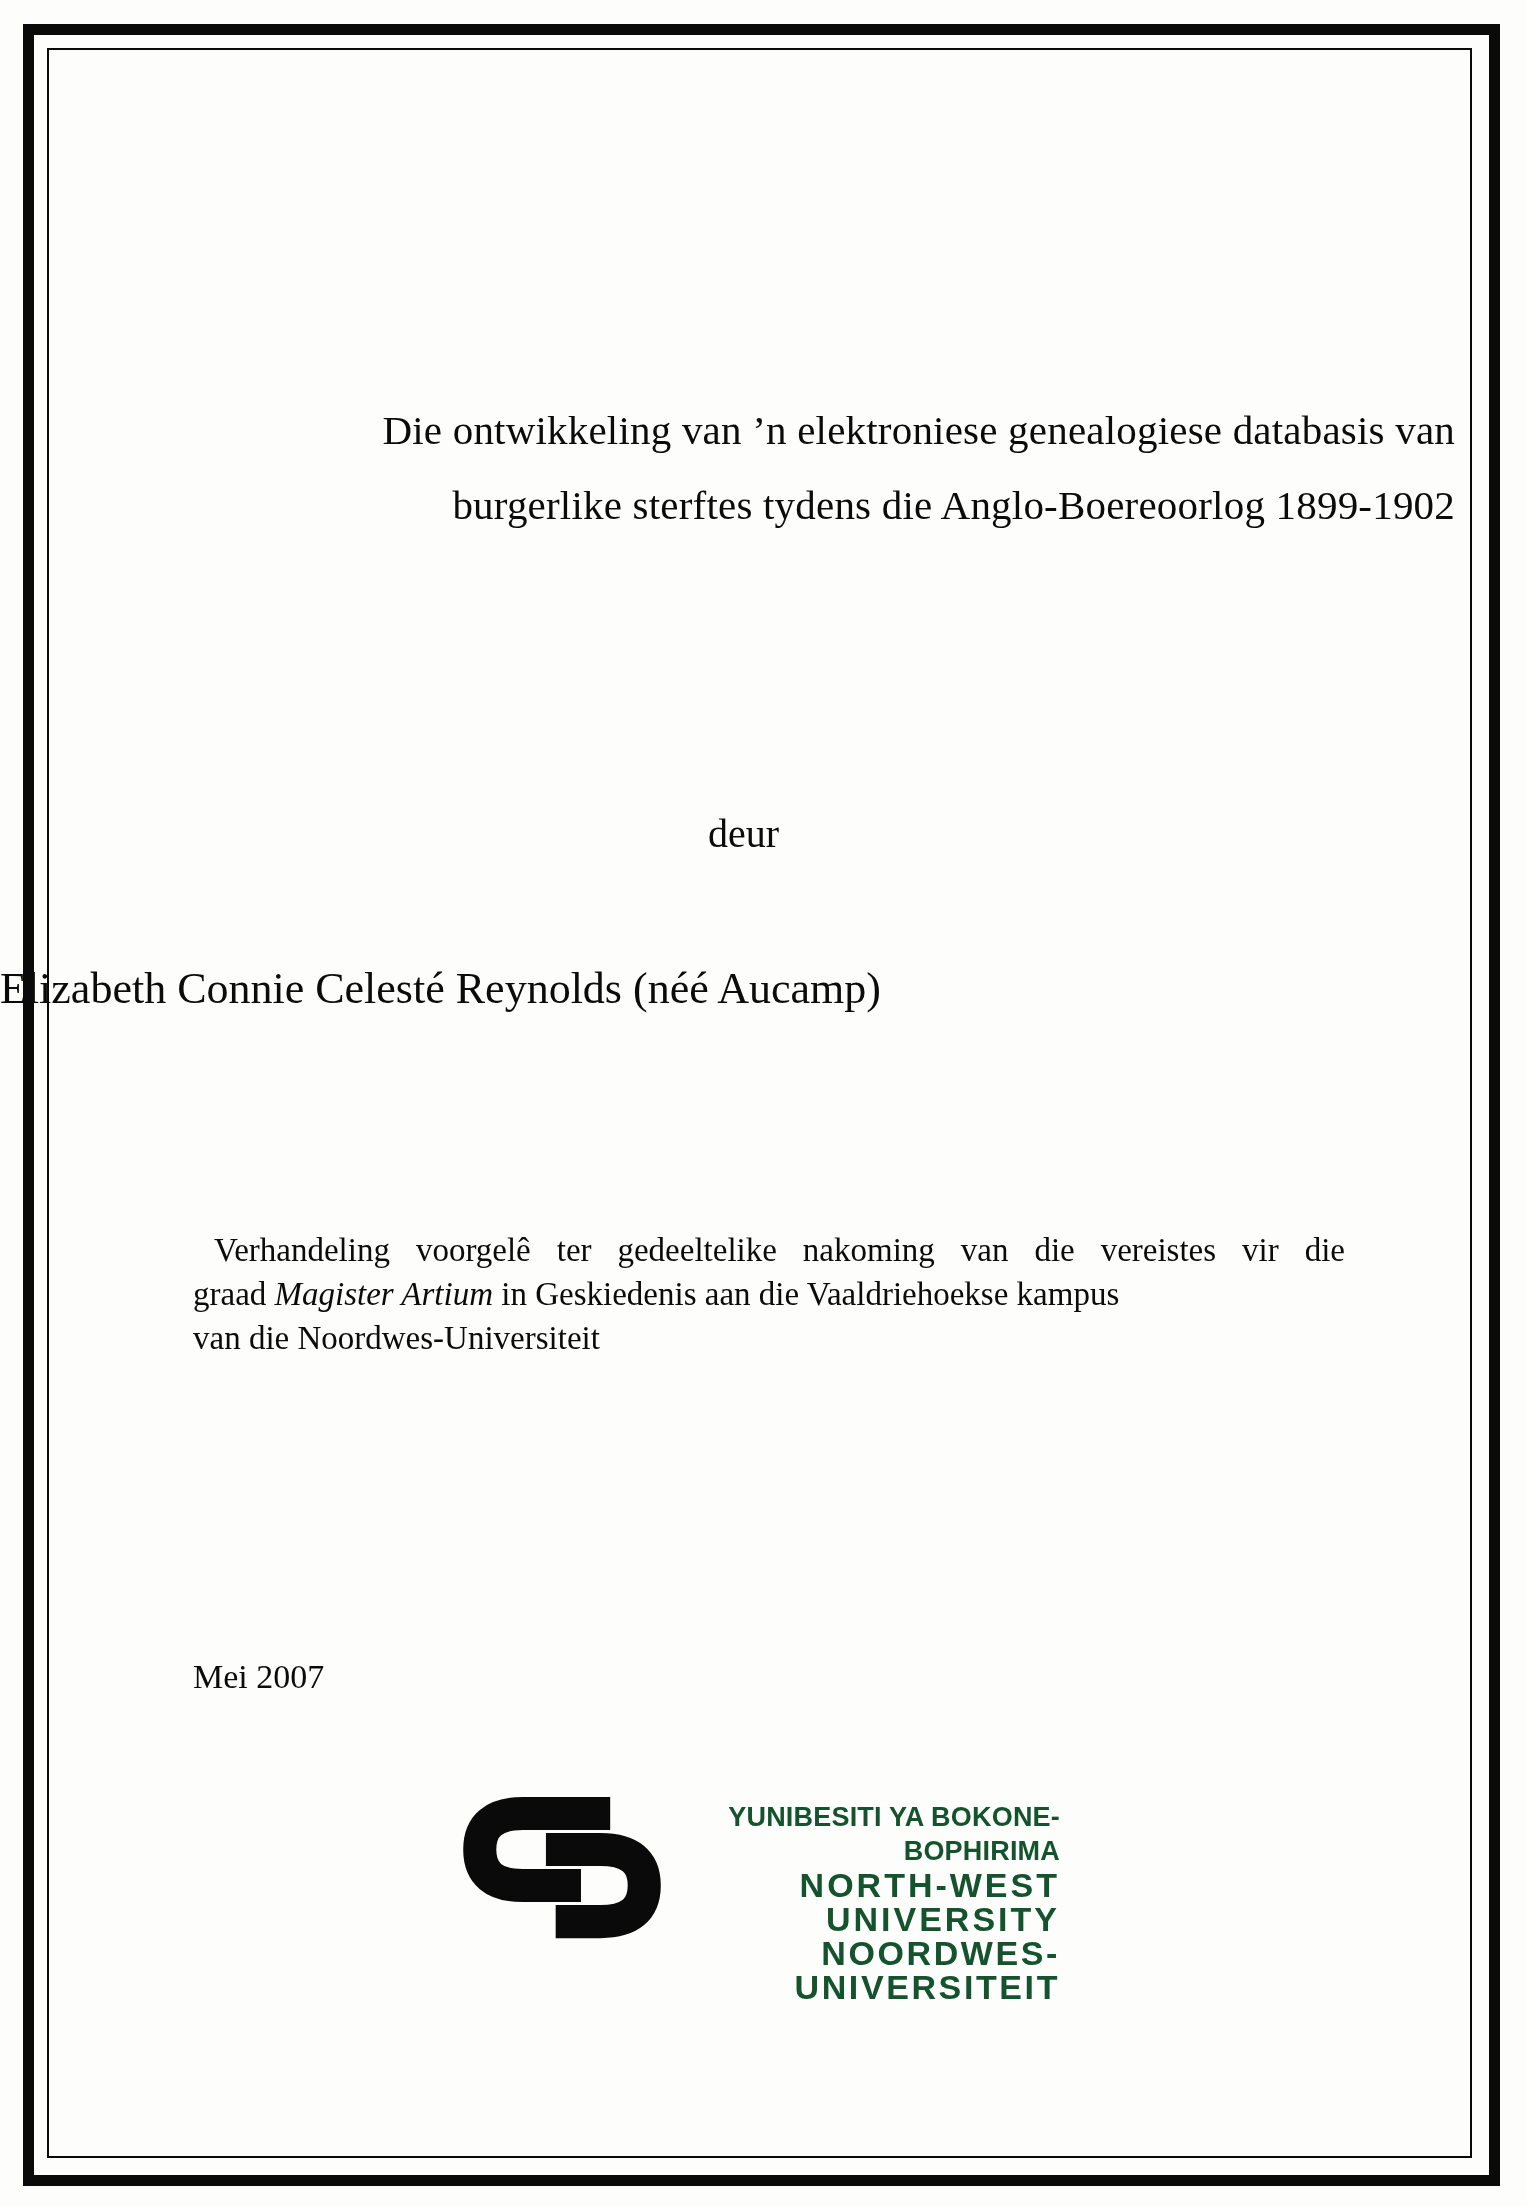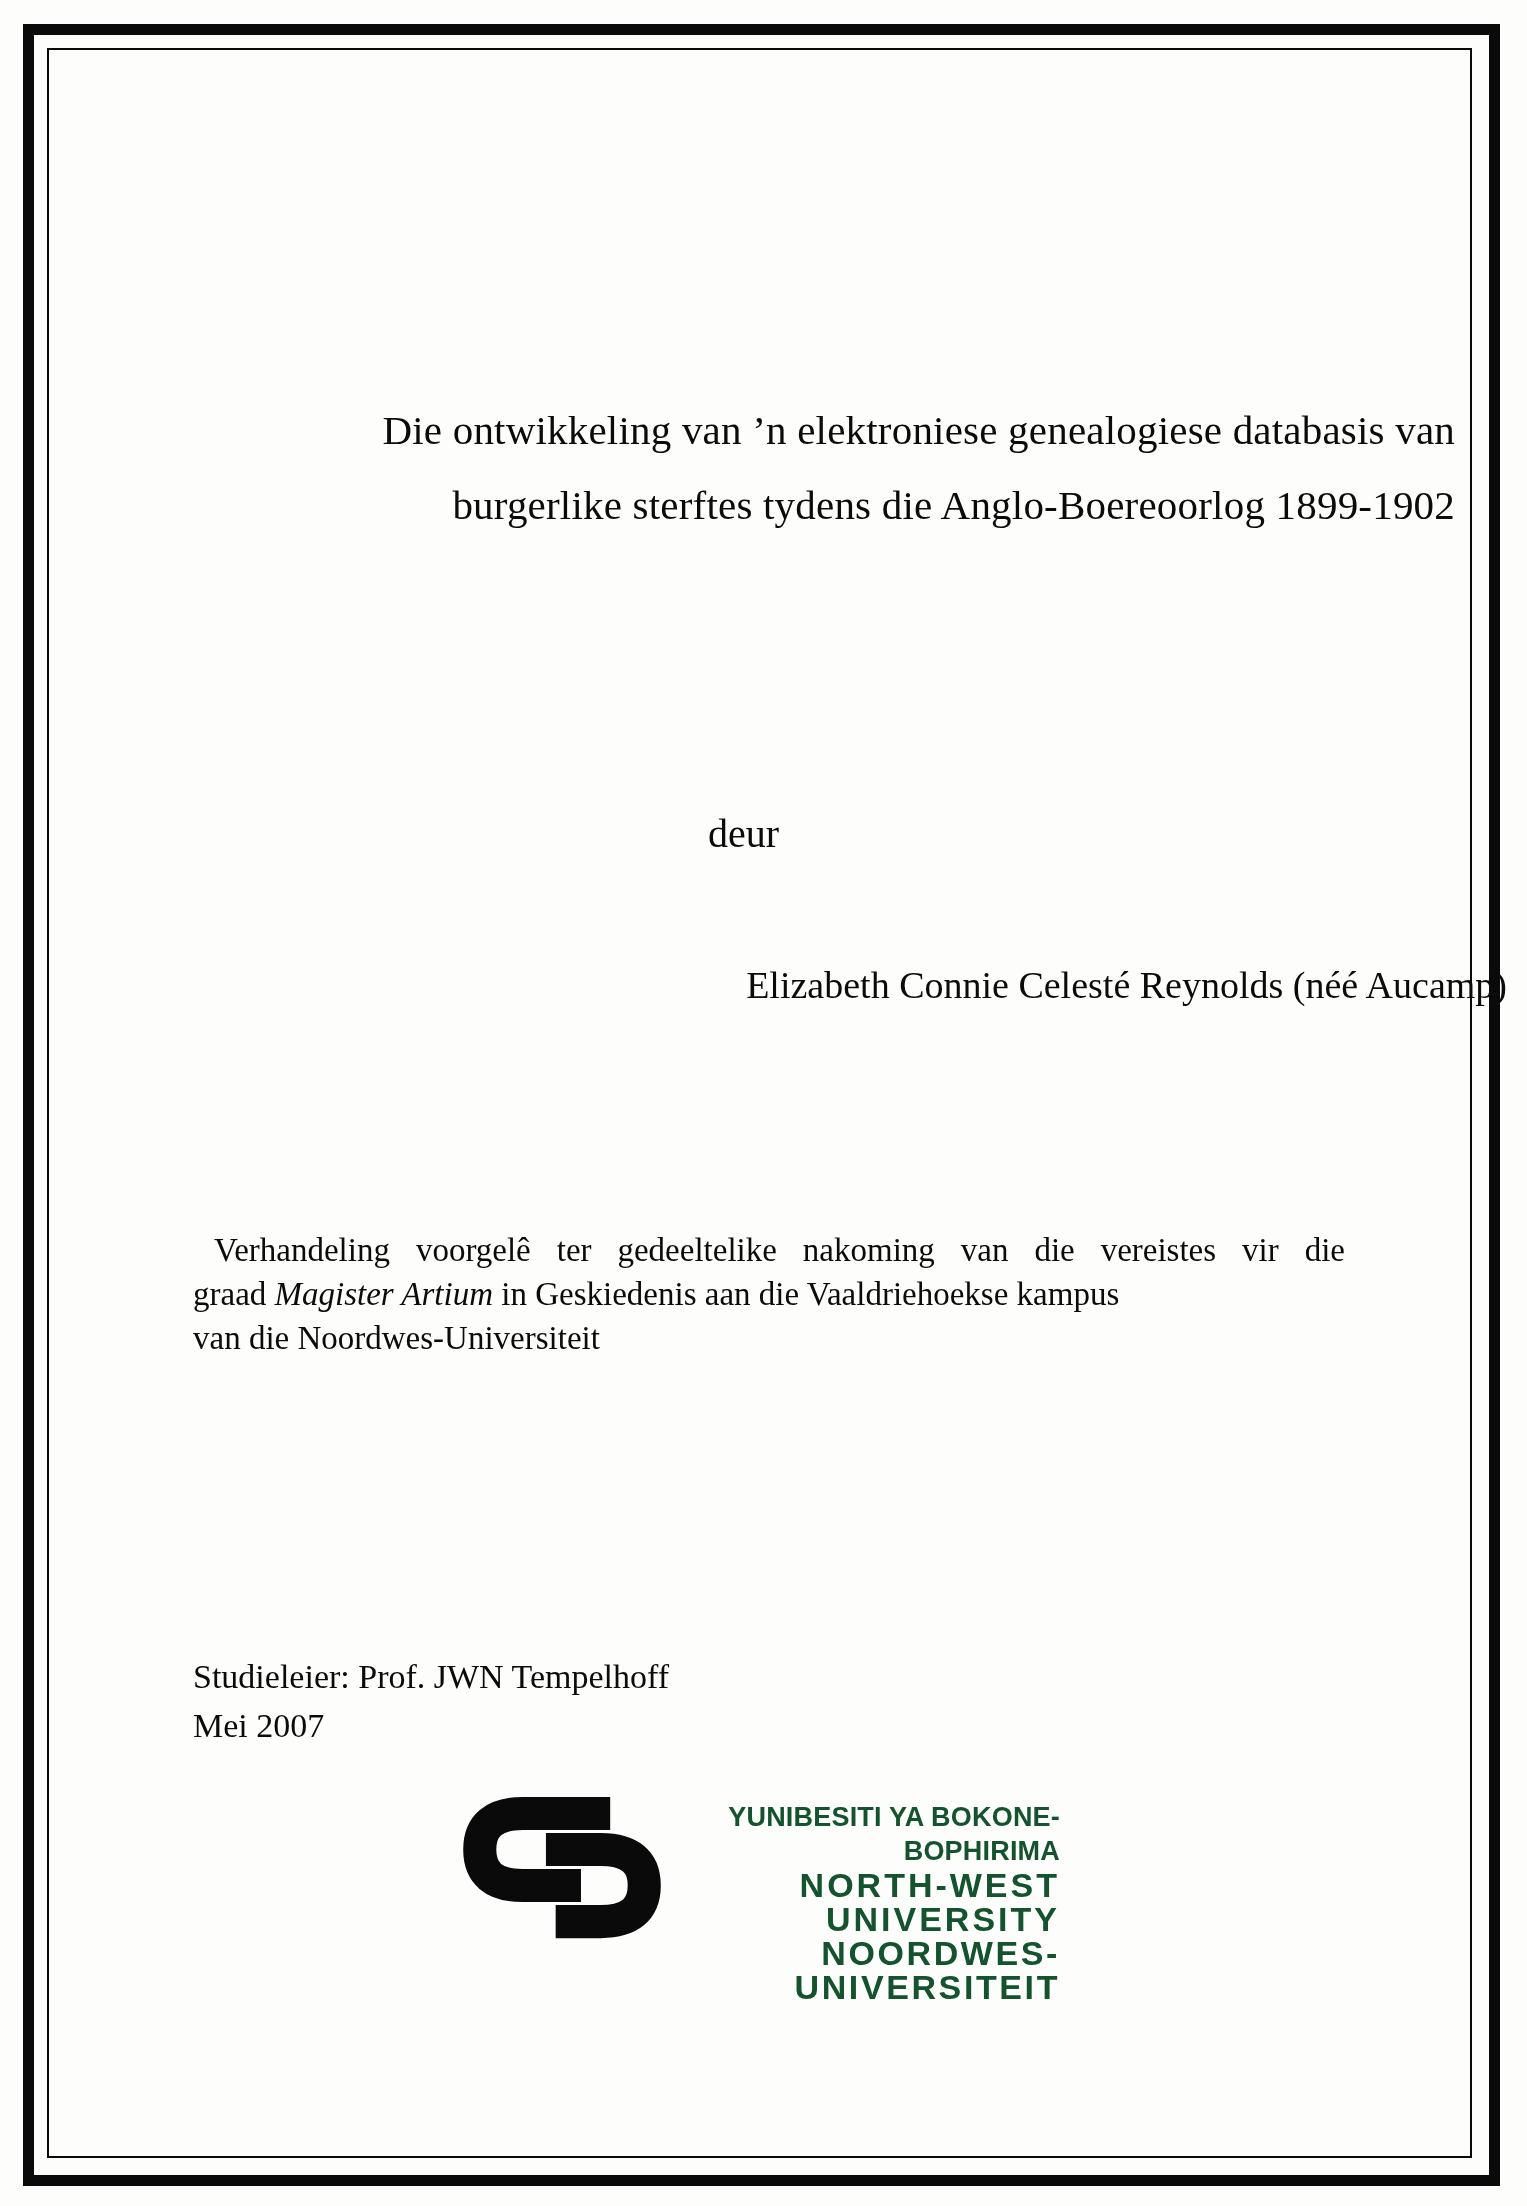--- a/index.html
+++ b/index.html
@@ -35,21 +35,21 @@
   .title-line-1 { top: 406px; }
   .title-line-2 { top: 481px; }
 
   .byline {
     position: absolute; left: 0; right: 40px; top: 810px;
     text-align: center; font-size: 40px;
   }
 
   .author {
     position: absolute; left: 0; right: 20px; top: 963px;
-    text-align: right; font-size: 38px;
+    text-align: left; font-size: 44px;
   }
 
   .statement {
     position: absolute; left: 193px; top: 1228px;
     width: 1152px;
     font-size: 33px; line-height: 44px;
   }
   .statement .just {
     text-align: justify;
     text-align-last: justify;
@@ -96,21 +96,20 @@
 
   <div class="author">Elizabeth Connie Celesté Reynolds (néé Aucamp)</div>
 
   <div class="statement">
     <div class="just">Verhandeling voorgelê ter gedeeltelike nakoming van die vereistes vir die</div>
     <div><span>graad </span><span class="ital">Magister Artium</span><span> in Geskiedenis aan die Vaaldriehoekse kampus</span></div>
     <div>van die Noordwes-Universiteit</div>
   </div>
 
   <div class="supervisor-block">
-    <div>Studieleier: Prof. JWN Tempelhoff</div>
     <div>Mei 2007</div>
   </div>
 
   <div class="logo">
     <svg class="logo-mark" viewBox="0 0 205 150" xmlns="http://www.w3.org/2000/svg" aria-hidden="true">
       <path d="M 152 17 H 62 Q 18 17 18 54 Q 18 91 62 91 H 122" fill="none" stroke="#0a0a0a" stroke-width="34" stroke-linecap="butt"></path>
       <path d="M 86 54 H 142 Q 187 54 187 91 Q 187 128 142 128 H 96" fill="none" stroke="#0a0a0a" stroke-width="34" stroke-linecap="butt"></path>
     </svg>
     <div class="logo-text">
       <div class="lt1">YUNIBESITI YA BOKONE-BOPHIRIMA</div>

